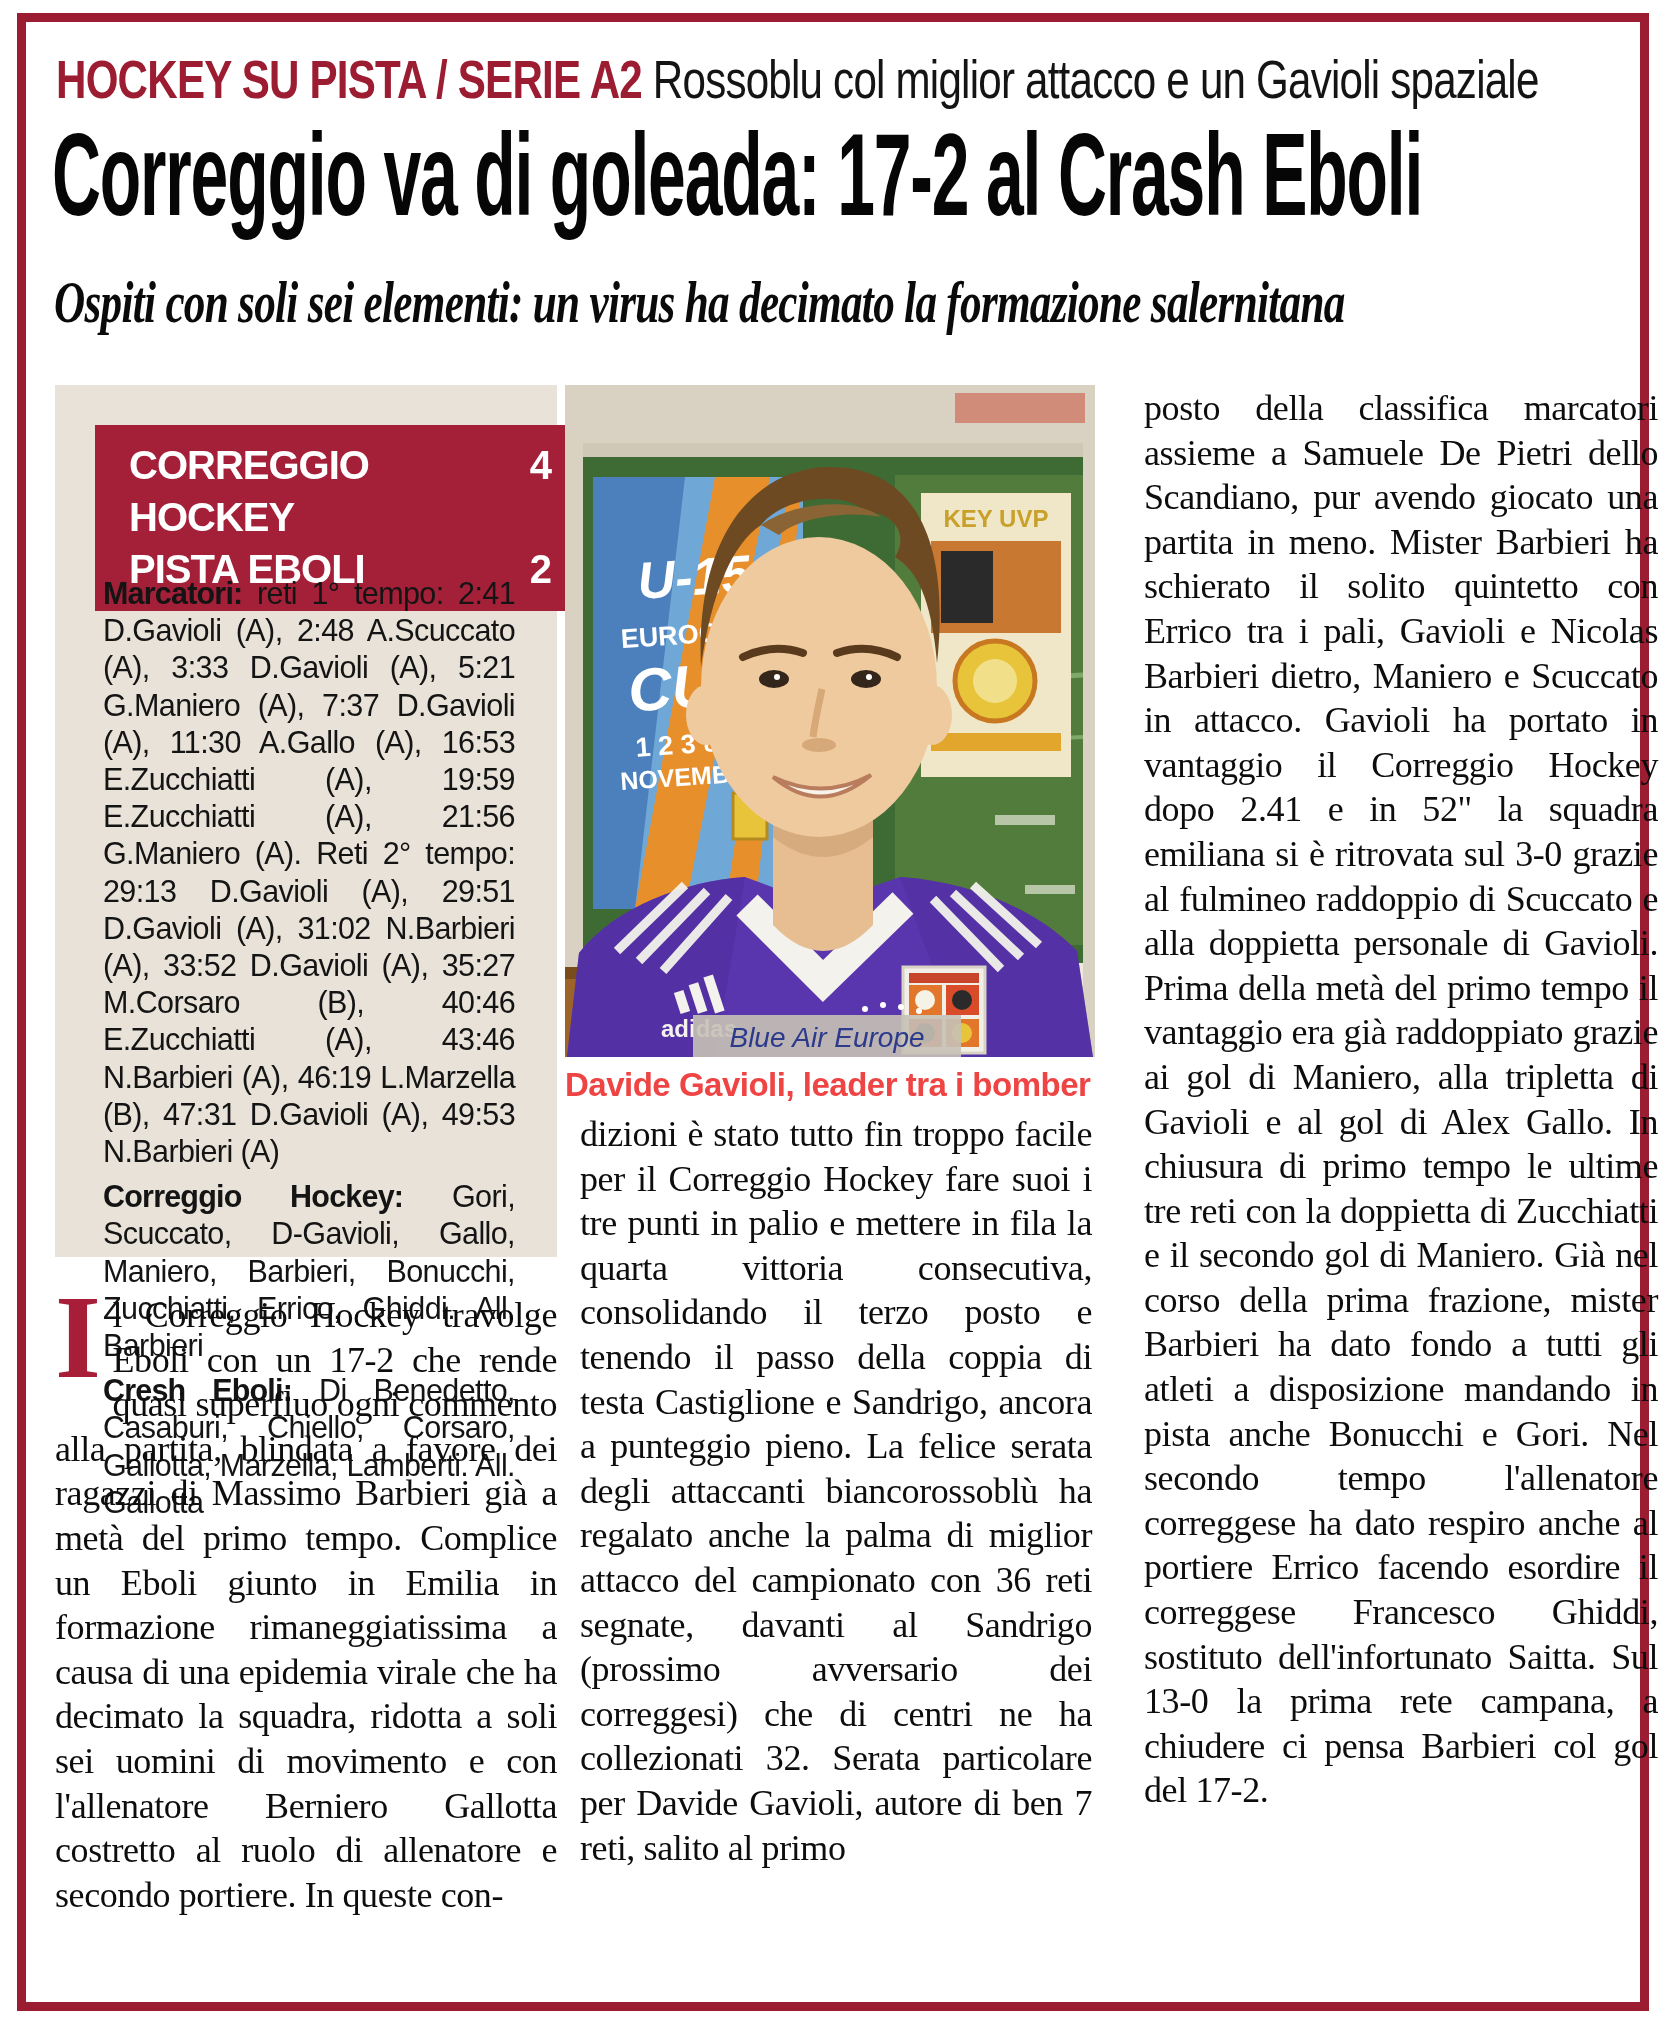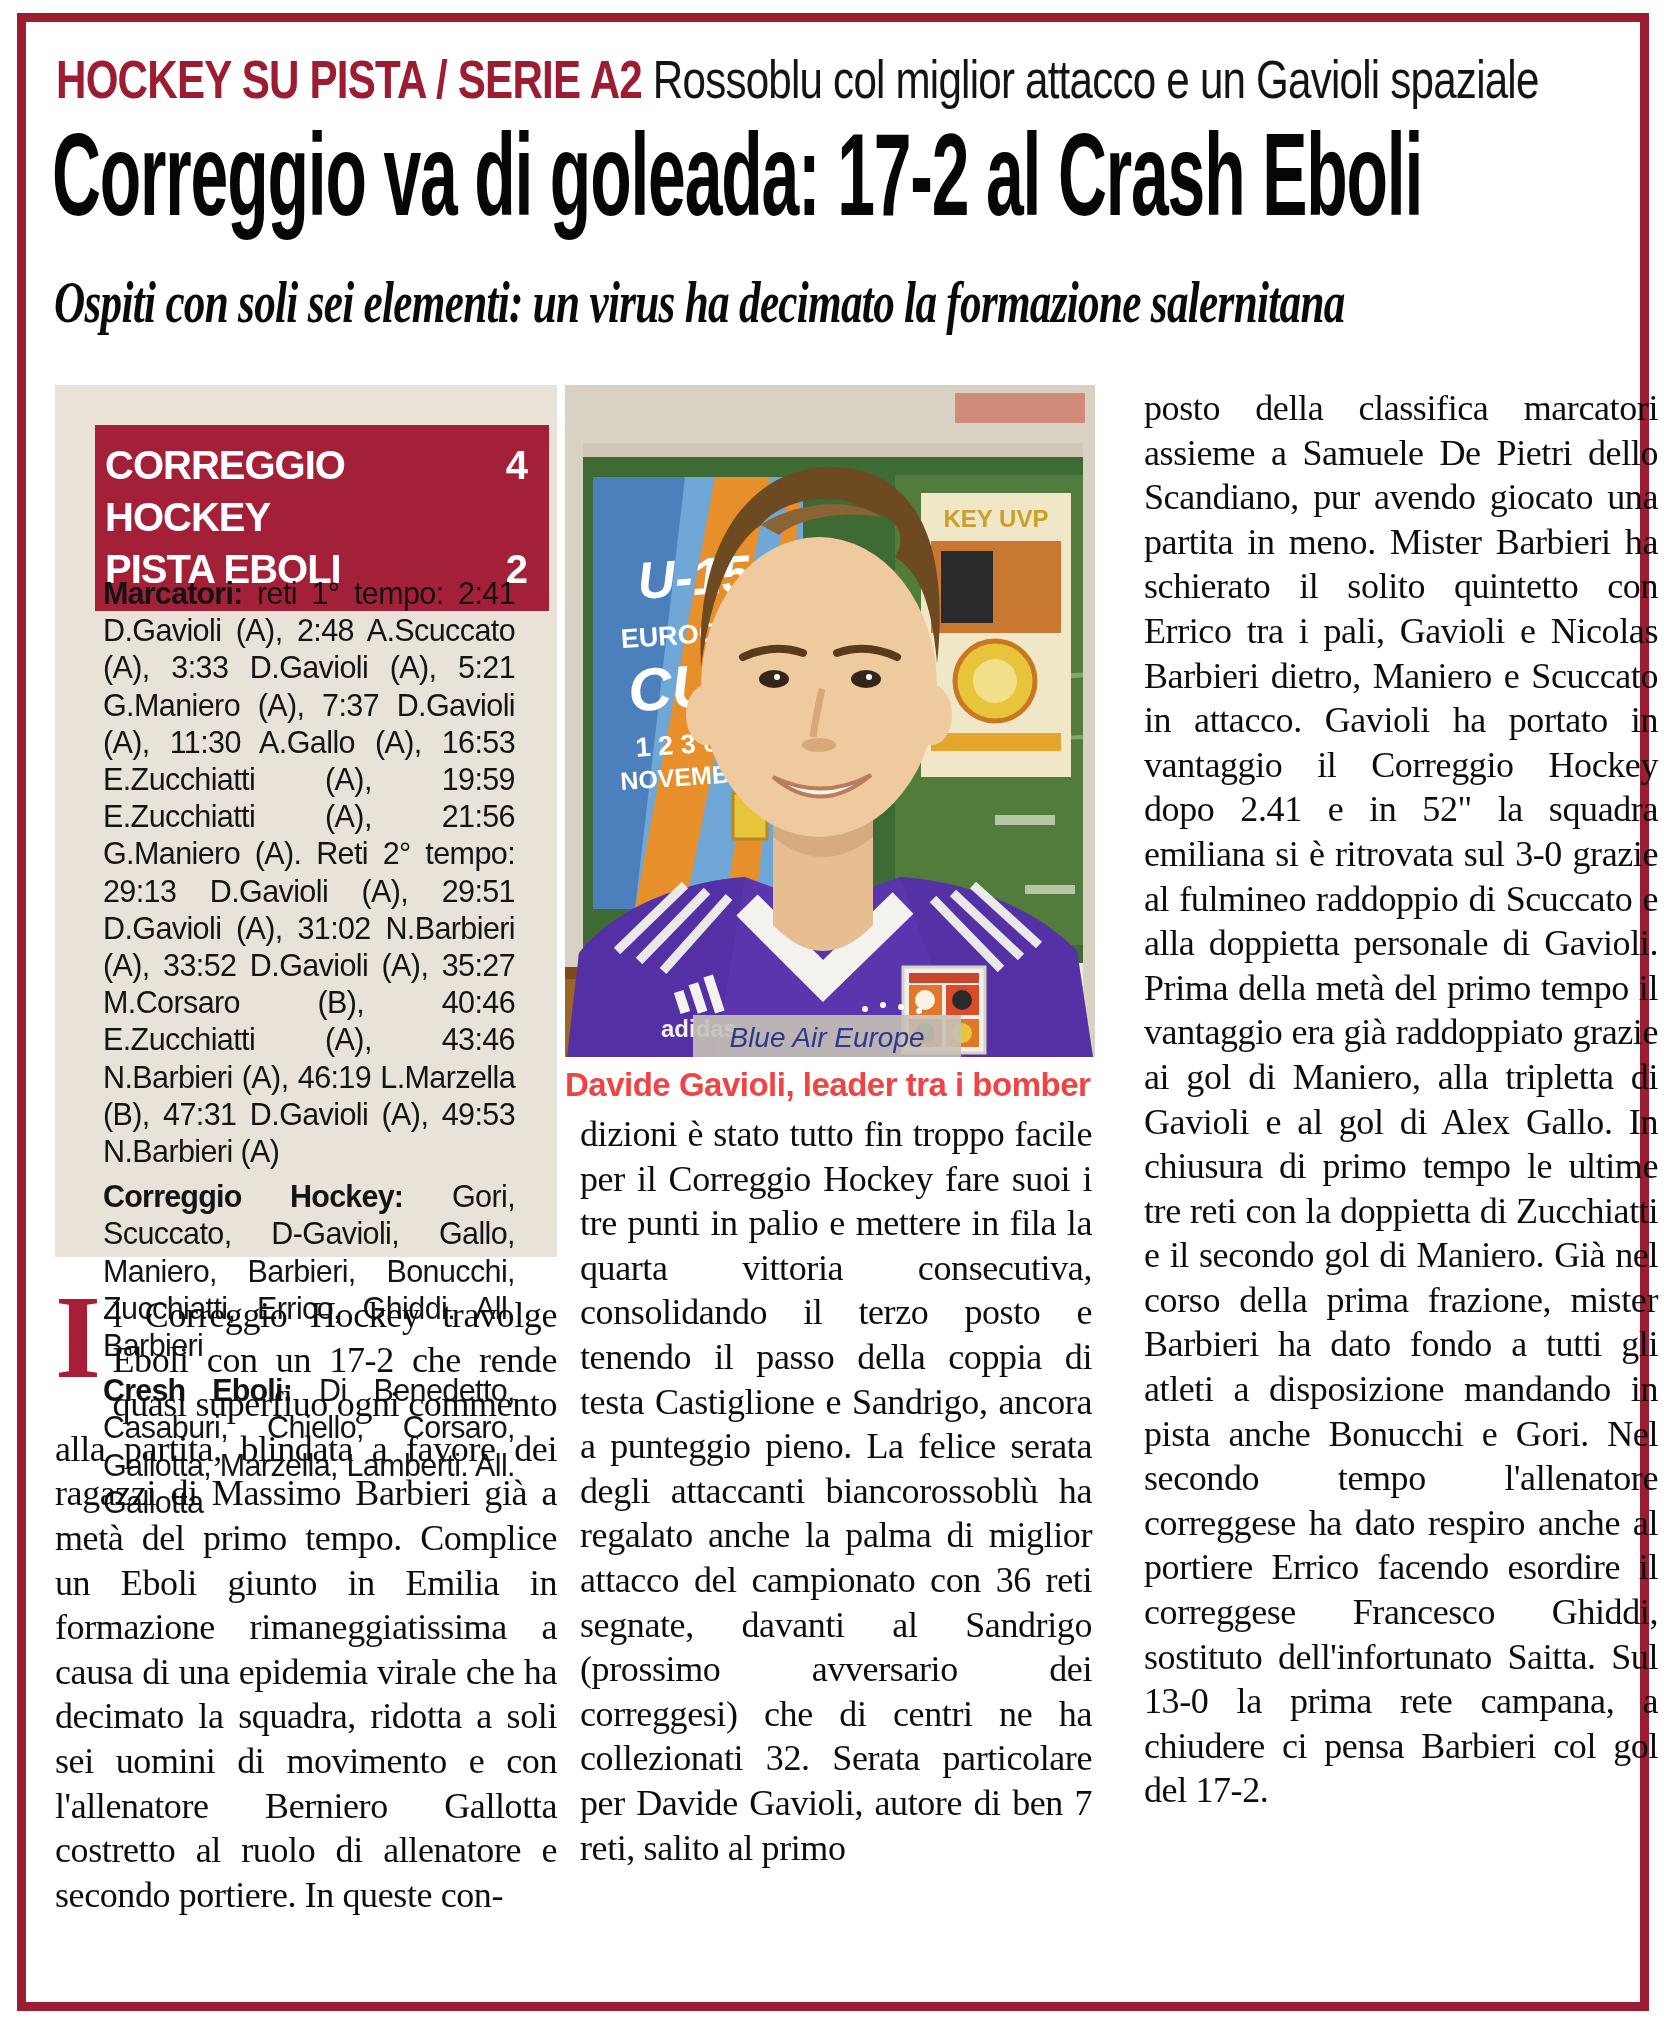--- a/index.html
+++ b/index.html
@@ -14,21 +14,21 @@
   .kicker-black{font-weight:normal;font-size:54px;color:#141414;letter-spacing:-1px;margin-left:14px;}
   .headline{position:absolute;left:52px;top:108px;white-space:nowrap;
             font-weight:bold;font-size:116px;color:#060606;letter-spacing:-2px;
             transform:scaleX(0.585);transform-origin:0 0;}
   .subhead{position:absolute;left:54px;top:268px;white-space:nowrap;
            font-style:italic;font-weight:bold;font-size:60px;color:#0a0a0a;
            font-family:"Liberation Serif",serif;letter-spacing:-1px;
            transform:scaleX(0.72);transform-origin:0 0;}
   .panel{position:absolute;left:55px;top:385px;width:502px;height:872px;background:#e8e2d8;}
   .scorebox{position:absolute;left:40px;top:40px;width:422px;background:#a42038;
-            color:#ffffff;font-weight:bold;font-size:40px;padding:14px 22px 16px 10px;}
+            color:#ffffff;font-weight:bold;font-size:40px;padding:14px 22px 16px 34px;}
   .scorerow{display:flex;justify-content:space-between;line-height:52px;letter-spacing:-1px;}
   .panel-text{position:absolute;left:40px;top:182px;width:428px;
               font-size:30.5px;line-height:37.2px;color:#141414;text-align:justify;
               letter-spacing:-0.6px;}
   .panel-text p{margin:8px;}
   .panel-text b{letter-spacing:-0.8px;}
   .bodytext{font-family:"Liberation Serif",serif;font-size:36px;line-height:44.6px;
             color:#0d0d0d;text-align:justify;letter-spacing:-0.4px;}
   .col1-body{position:absolute;left:55px;top:1293px;width:502px;}
   .dropcap{float:left;color:#a81d38;font-family:"Liberation Serif",serif;font-weight:bold;

